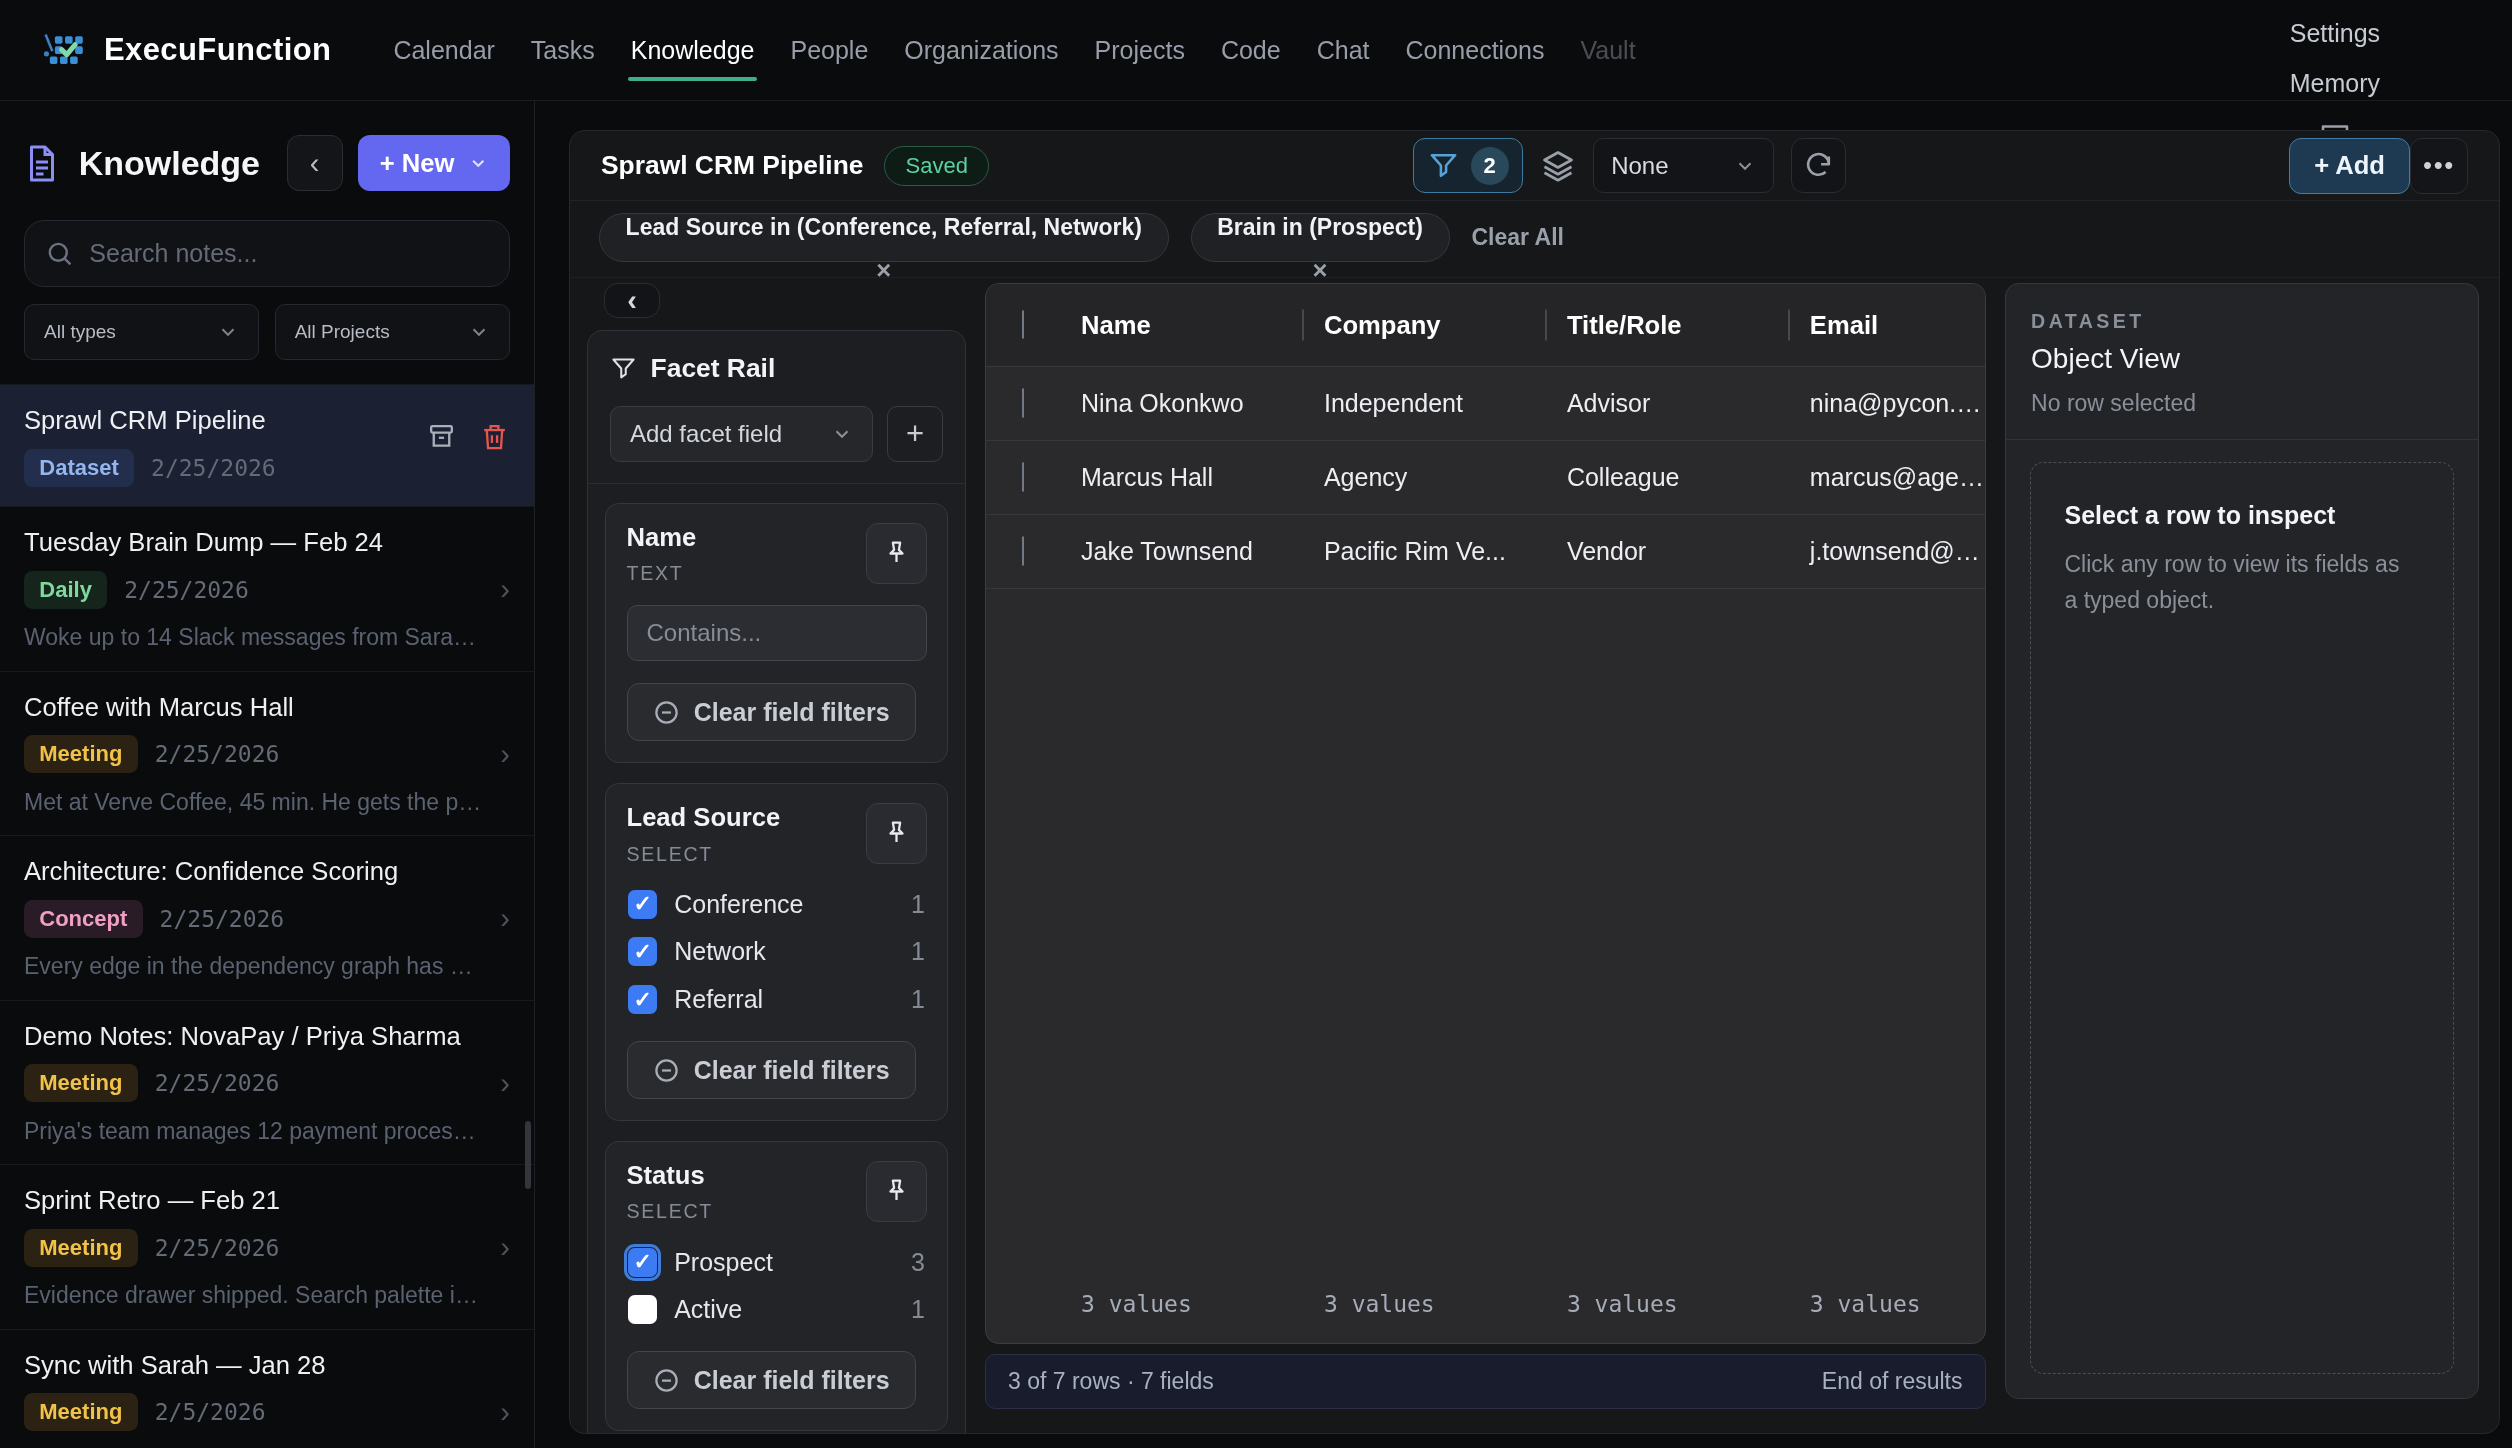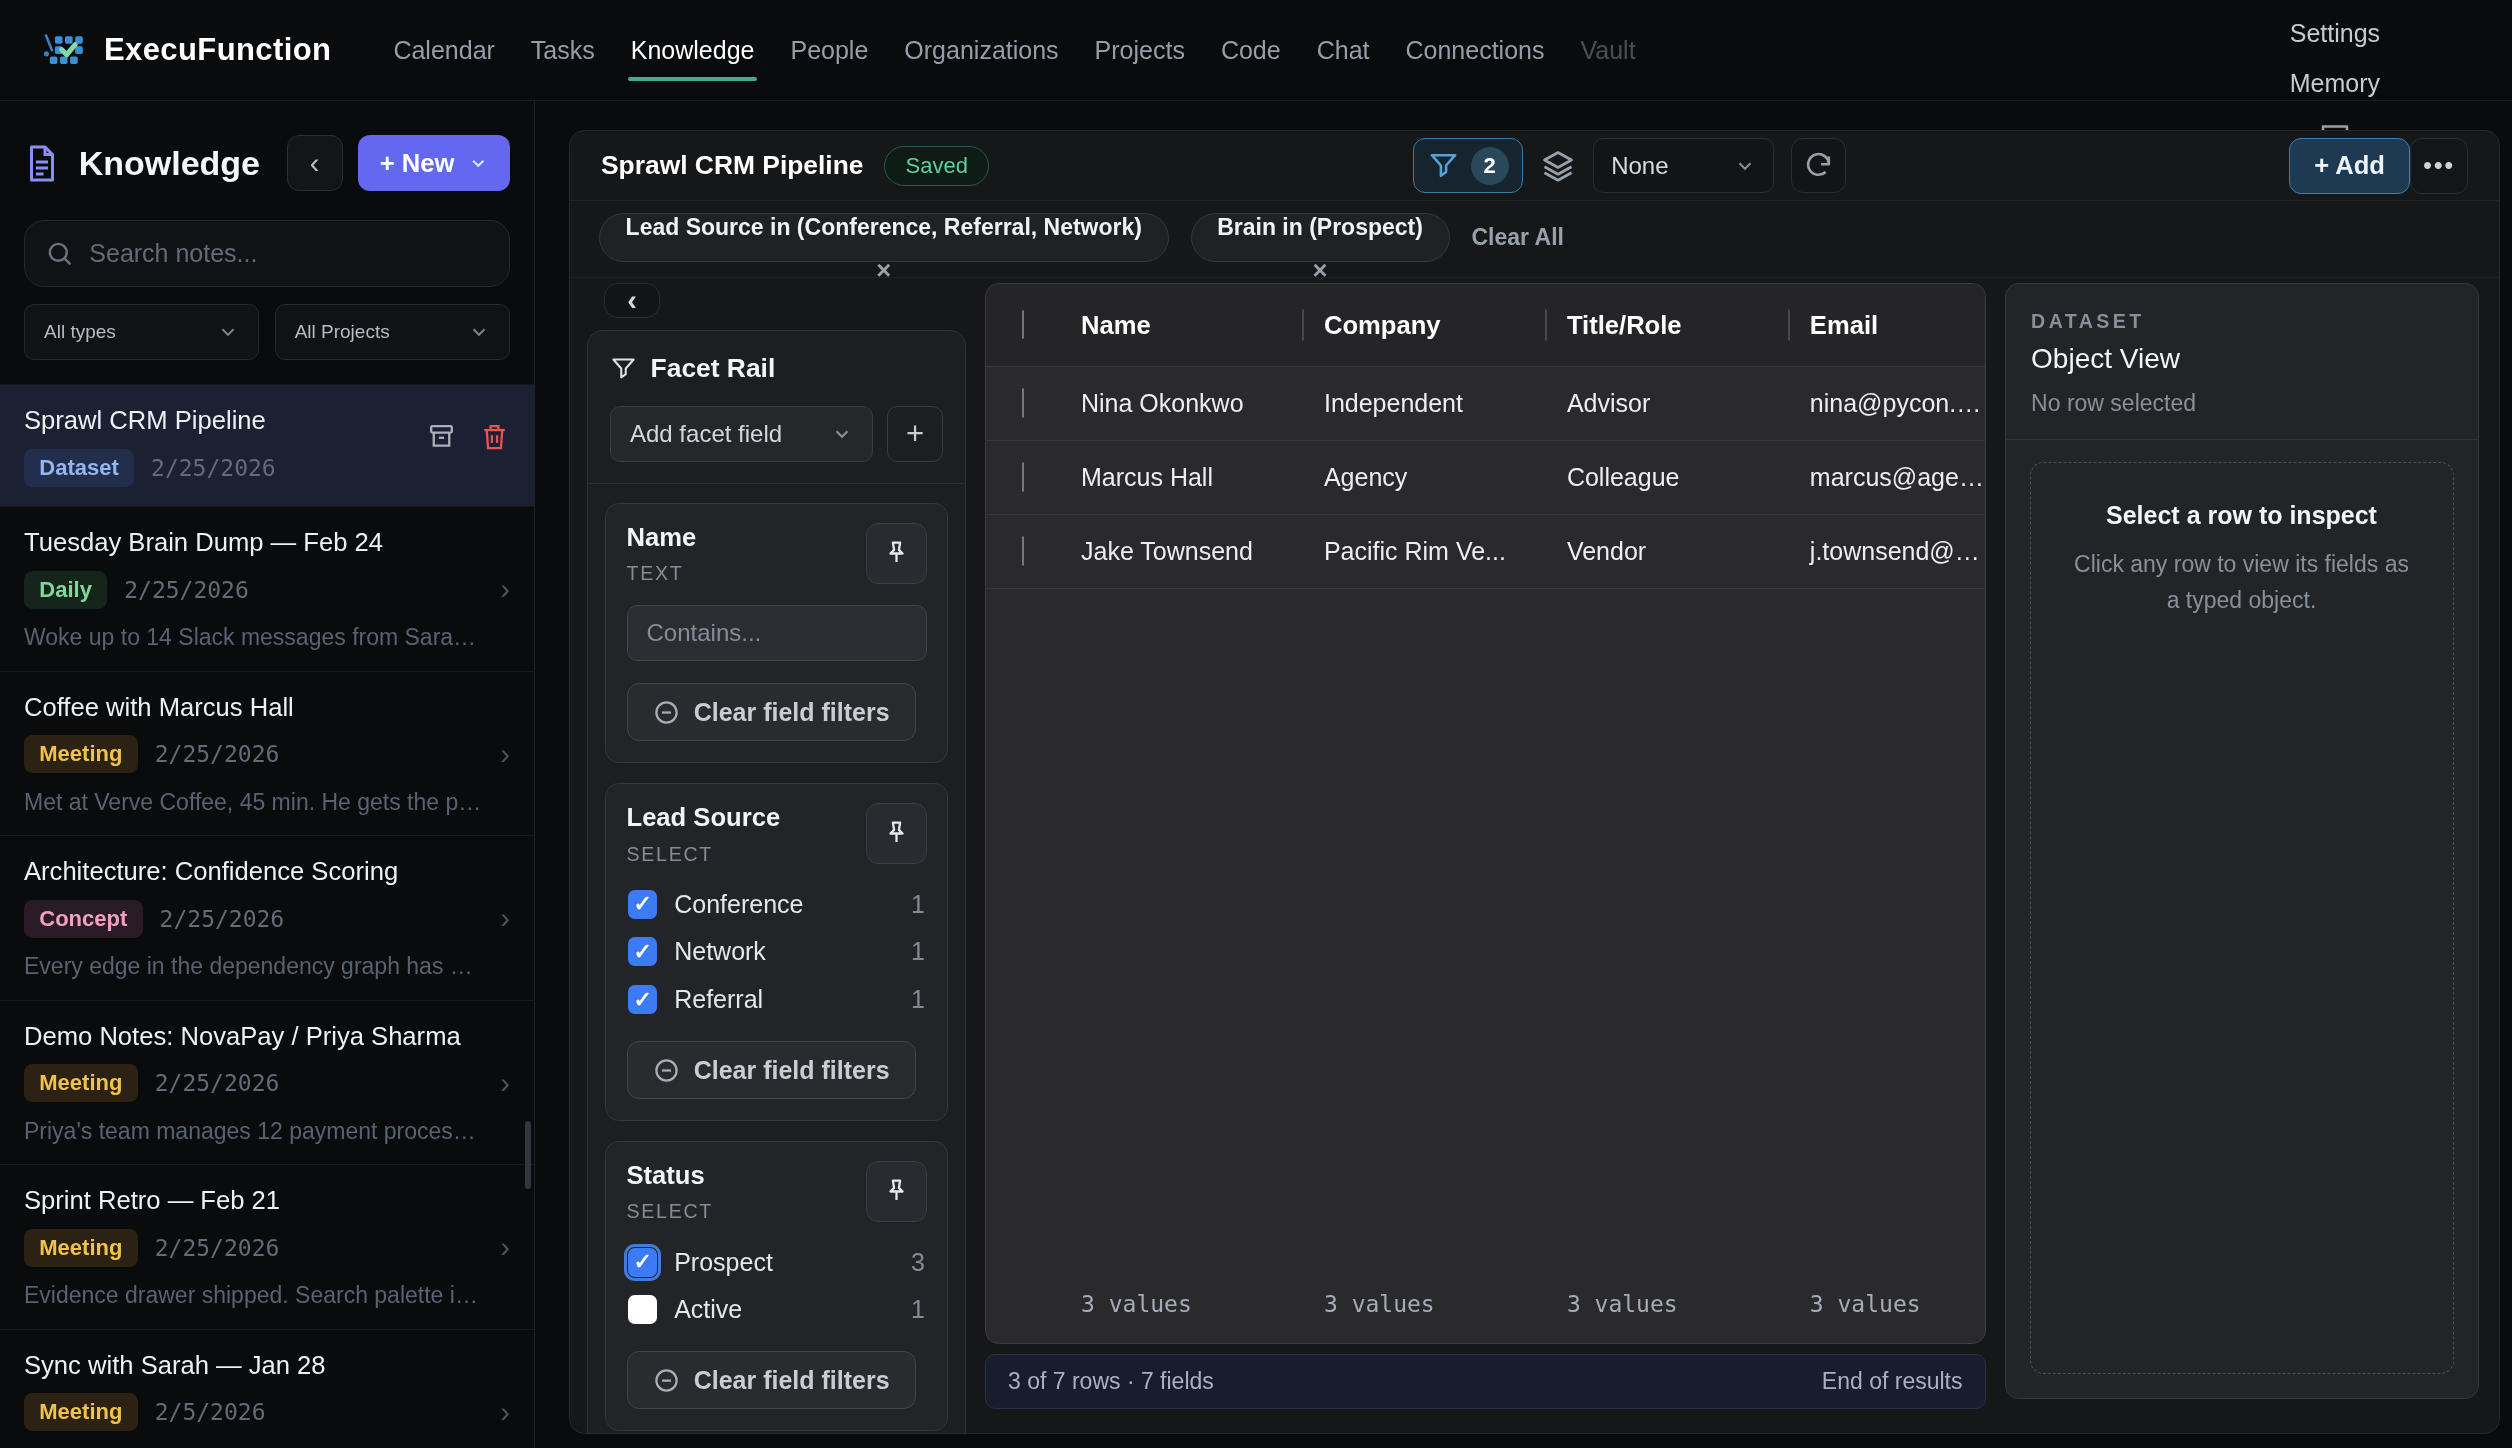--- a/index.html
+++ b/index.html
@@ -243,21 +243,21 @@
   .object-panel {
     width: 474px; flex: none; background: #222428; border: 0.9px solid #34373d;
     border-radius: 13.6px; display: flex; flex-direction: column; margin-bottom: 10.2px;
   }
   .ov-head { padding: 25.6px 25.6px 22px 25.6px; border-bottom: 0.9px solid #303338; }
   .ov-eyebrow { font-size: 19.6px; font-weight: 700; letter-spacing: 3.4px; color: #8a9099; }
   .ov-title { font-size: 28px; font-weight: 500; color: #f4f5f7; margin-top: 10.2px; }
   .ov-sub { font-size: 23px; color: #8a9099; margin-top: 15.3px; }
   .ov-body { flex: 1; padding: 22px 24px 24px 24px; min-height: 0; }
   .ov-empty {
-    height: 100%; border: 1.7px dashed #4b4f57; border-radius: 13.6px; padding: 38px 34px; text-align: center;
+    height: 100%; border: 1.7px dashed #4b4f57; border-radius: 13.6px; padding: 38px 34px;
   }
   .ov-empty-title { font-size: 25px; font-weight: 700; color: #f4f5f7; }
   .ov-empty-desc { margin-top: 17px; font-size: 23px; color: #8a9099; line-height: 1.55; max-width: 367px; }
 
   svg { display: block; }
 </style>
 </head>
 <body>
 
 <header class="topnav">

